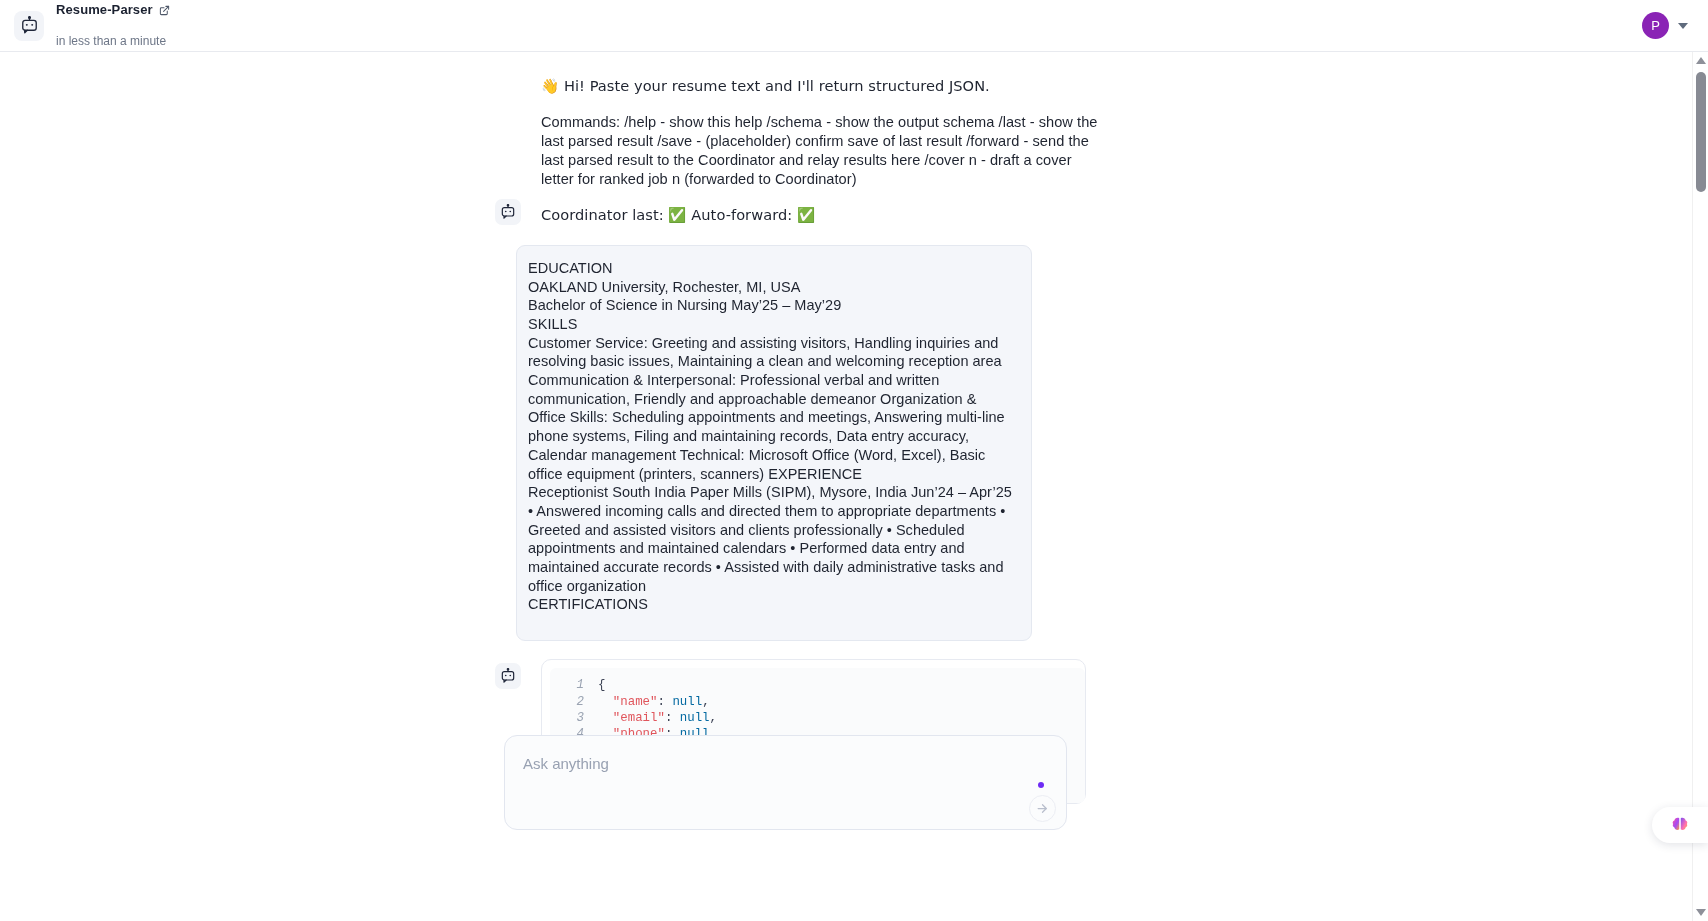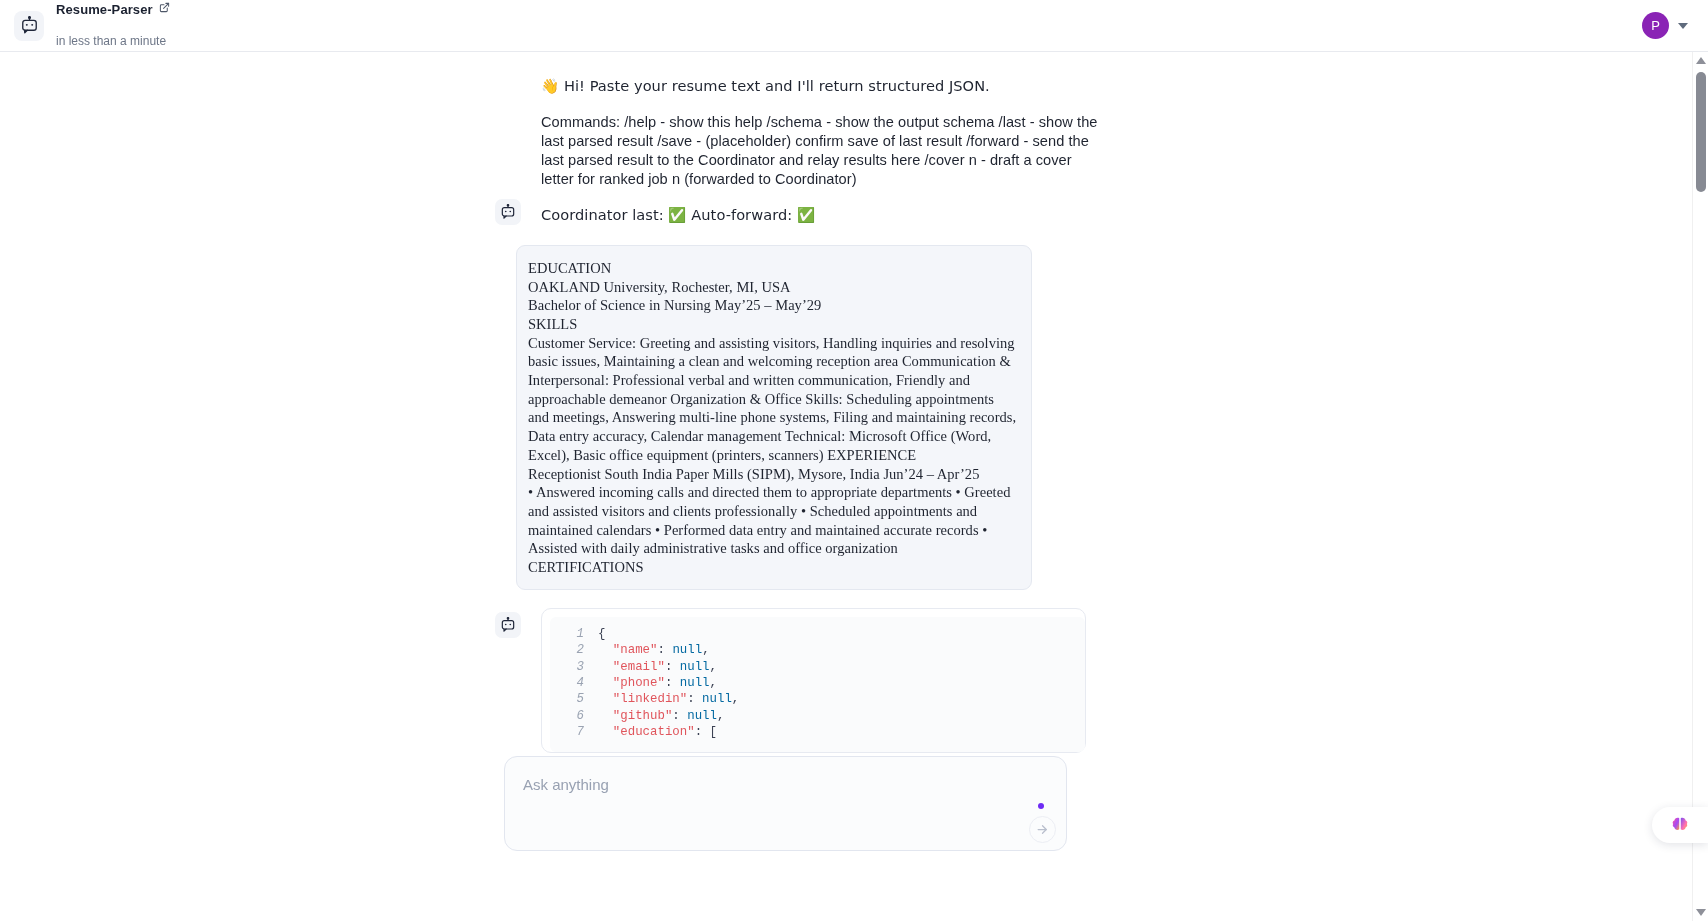--- a/index.html
+++ b/index.html
@@ -23,21 +23,21 @@
   }
   .bot-avatar {
     width: 30px; height: 30px;
     border-radius: 8px;
     background: #f2f4f8;
     display: flex; align-items: center; justify-content: center;
     flex: 0 0 auto;
   }
   .bot-avatar svg { display: block; }
   .header-text { margin-left: 12px; line-height: 1.25; }
-  .header-title-row { display: flex; align-items: flex-start; gap: 6px; }
+  .header-title-row { display: flex; align-items: center; gap: 6px; }
   .header-title {
     font-size: 13px; font-weight: bold; color: #1b2130;
     letter-spacing: .1px;
   }
   .ext-link { display: flex; align-items: center; color: #5b6478; cursor: pointer; }
   .header-sub { font-size: 12px; color: #6d7687; margin-top: 15px; }
   .header-right {
     margin-left: auto; display: flex; align-items: center; gap: 9px;
   }
   .user-avatar {
@@ -83,22 +83,21 @@
   .emoji { font-family: "DejaVu Sans", sans-serif; }
 
   
   .resume-panel {
     margin-top: 20px;
     margin-left: 516px;
     width: 516px;
     background: #f4f6fa;
     border: 1px solid #e4e8f0;
     border-radius: 9px;
-    padding: 13px 14px 12px 11px;
-    font-family: Liberation Serif, serif;
+    padding: 13px 14px 26px 11px;
   }
   .resume-text {
     font-size: 14.5px;
     color: #1f2430;
     line-height: 1.29;
     white-space: pre-wrap;
     letter-spacing: .03px;
   }
 
   
@@ -138,21 +137,20 @@
 
   
   .composer {
     position: absolute;
     left: 504px; top: 735px;
     width: 563px; height: 95px;
     background: #fbfcfd;
     border: 1px solid #e2e6ef;
     border-radius: 13px;
     z-index: 15;
-    margin-top: 21px;
   }
   .composer-placeholder {
     position: absolute; left: 18px; top: 19px;
     font-size: 15px; color: #98a1b2;
   }
   .purple-dot {
     position: absolute; right: 22px; bottom: 41px;
     width: 6px; height: 6px; border-radius: 50%;
     background: #6e2bf5;
   }

